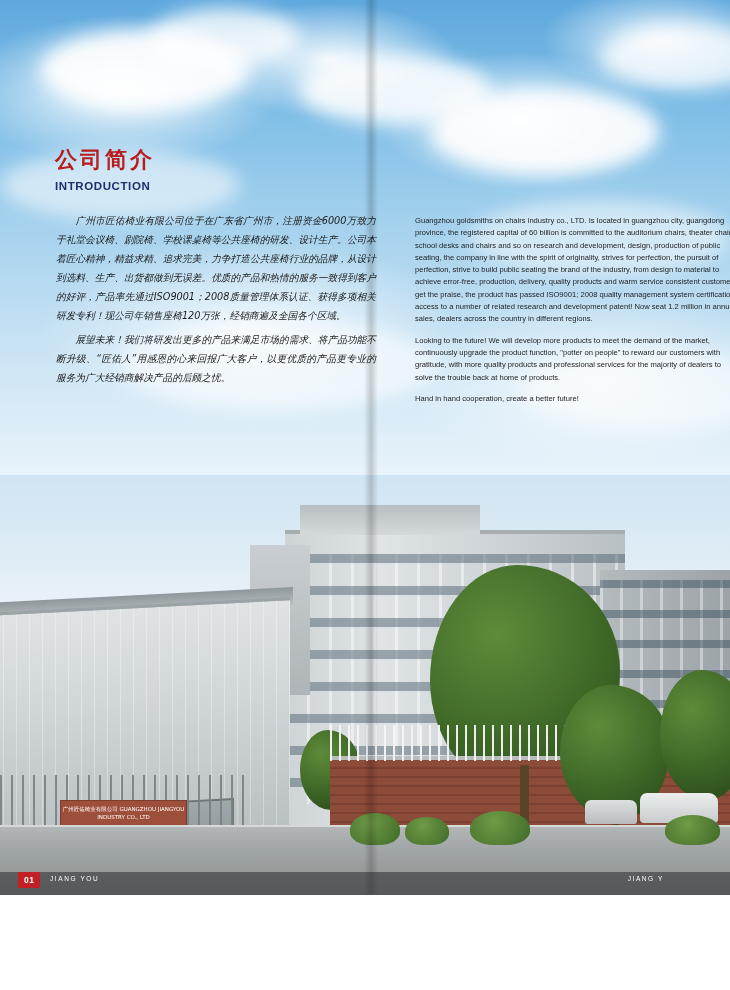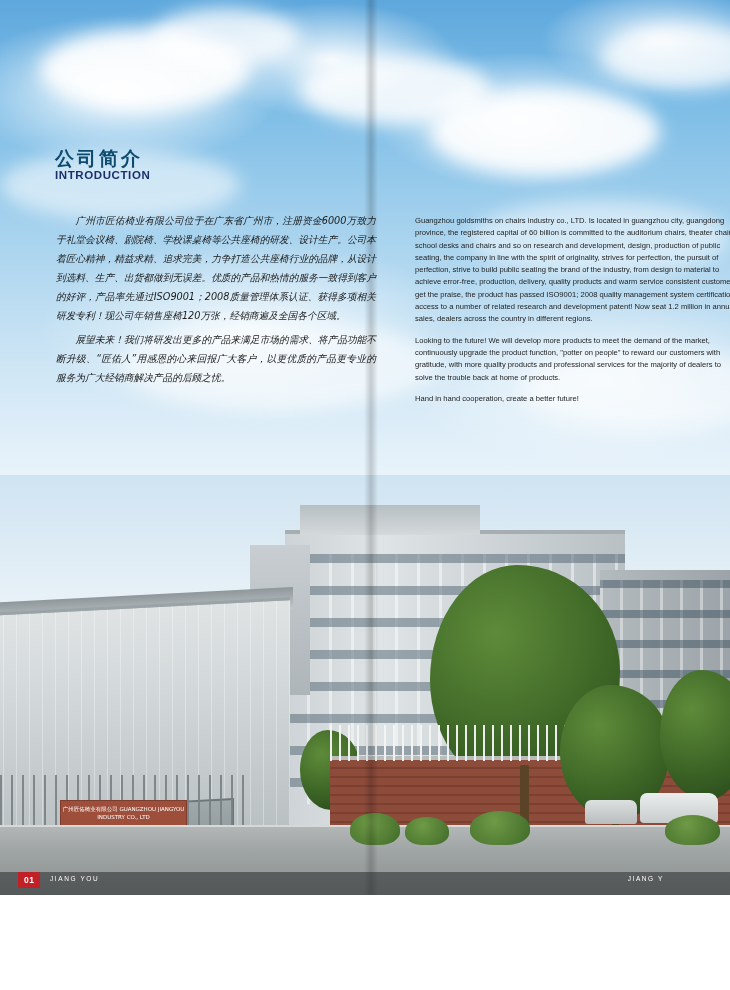--- a/index.html
+++ b/index.html
@@ -57,33 +57,33 @@
     width: 730px;
     height: 560px;
   }
   .title-block {
     position: absolute;
     left: 55px;
     top: 148px;
   }
   .title-cn {
     font-family: "DejaVu Sans", "Liberation Sans", sans-serif;
-    font-size: 19px;
+    font-size: 22px;
     font-weight: bold;
     letter-spacing: 3px;
-    color: #0c4a6e;
+    color: #b91c1c;
     line-height: 1.1;
     margin: 0;
   }
   .title-en {
     font-size: 11.5px;
     font-weight: bold;
     letter-spacing: 0.6px;
     color: #1b2f6b;
-    margin: 0 0 0 0;
+    margin: 8px 0 0 0;
   }
   .cn-body {
     position: absolute;
     left: 56px;
     top: 212px;
     width: 320px;
     font-family: "DejaVu Sans", "Liberation Sans", sans-serif;
     font-size: 9.7px;
     line-height: 1.95;
     color: #1a1a1a;

